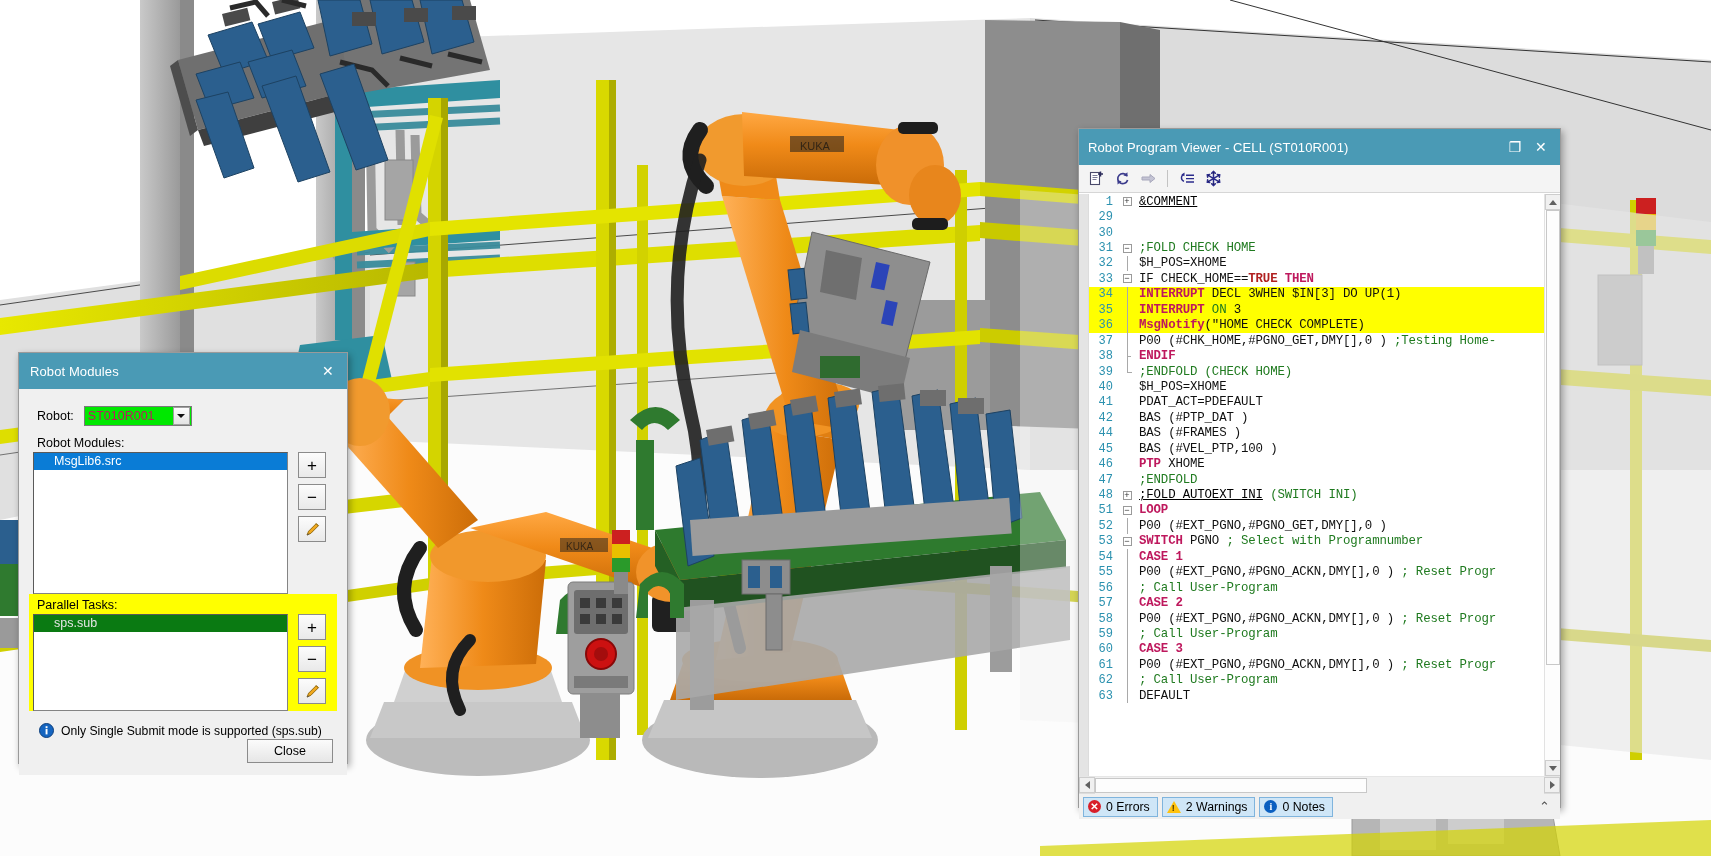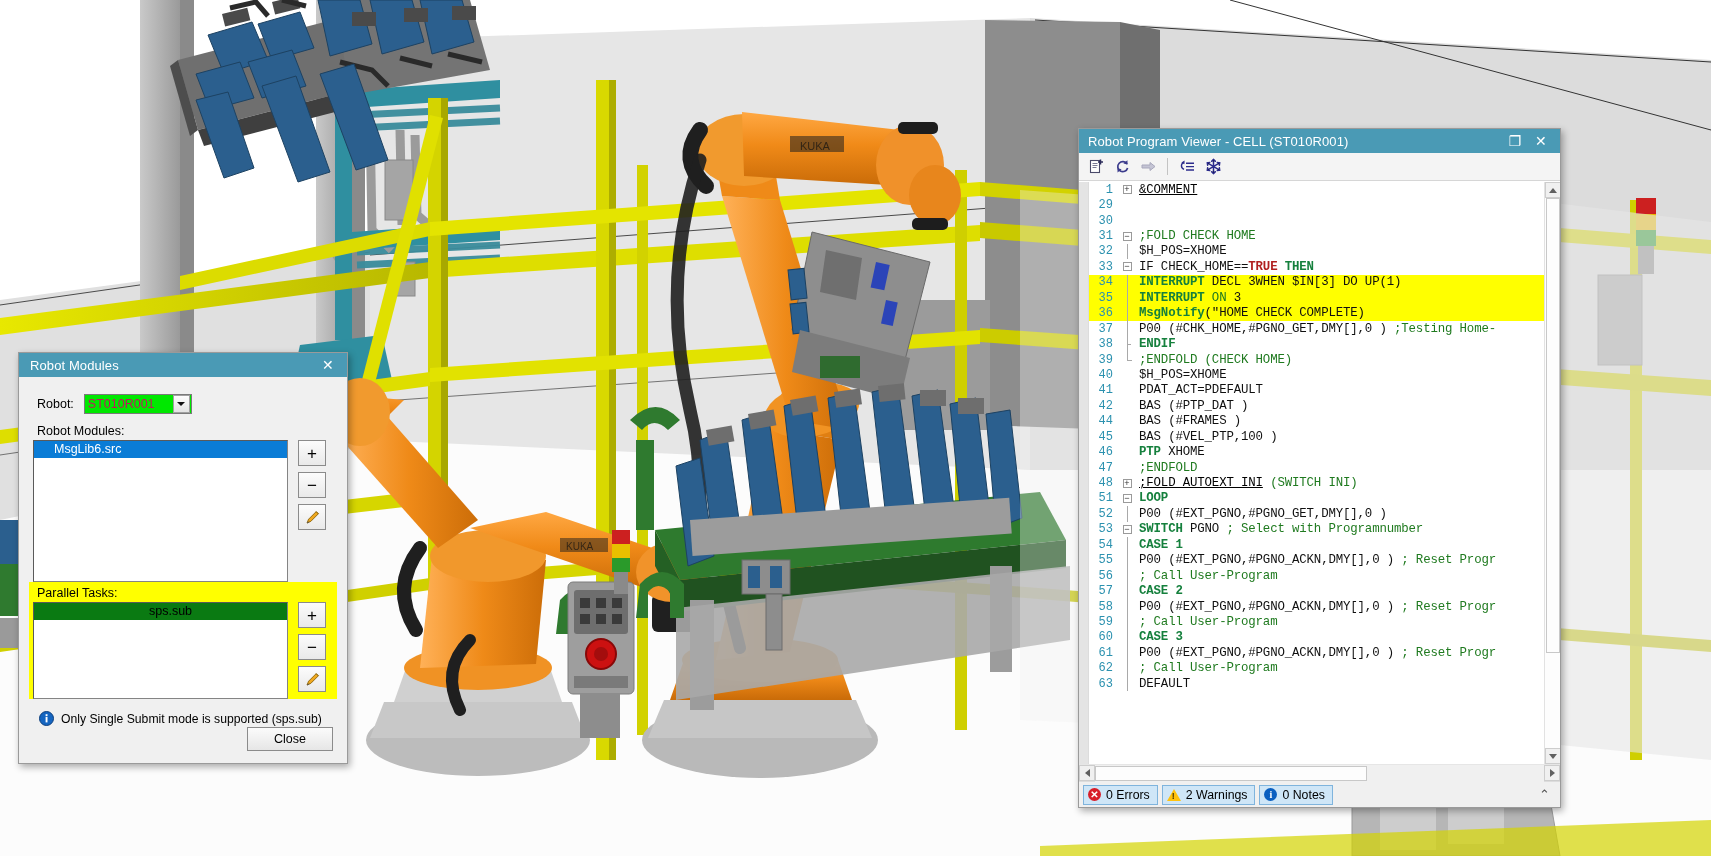--- a/index.html
+++ b/index.html
@@ -21,21 +21,21 @@
   #scene svg { position:absolute; top:0; left:0; }
 
   
   .win {
     position: absolute;
     background: #f0f0f0;
     border: 1px solid #9a9a9a;
     box-shadow: 2px 3px 7px rgba(0,0,0,0.33);
   }
   .titlebar {
-    height: 24px;
+    height: 36px;
     background: #4a9ab5;
     color: #ffffff;
     display: flex;
     align-items: center;
     padding: 0 6px 0 11px;
     font-size: 13px;
     letter-spacing: .1px;
     user-select: none;
   }
   .titlebar .ttl { flex: 1; white-space: nowrap; overflow: hidden; }
@@ -85,21 +85,21 @@
     border-top-color:#5a5a5a; border-left-color:#5a5a5a;
     overflow: hidden;
   }
   .listbox .item {
     font-size: 12.5px;
     padding: 1px 0 2px 20px;
     white-space: nowrap;
     color: #000;
   }
   .listbox .item.sel-blue { background: #0a7cd6; color: #fff; }
-  .listbox .item.sel-green { background: #0a7a12; color: #000000; text-align: center; }
+  .listbox .item.sel-green { background: #0a7a12; color: #e5e5e5; }
 
   #modlist { width: 255px; height: 142px; }
   #tasklist { width: 255px; height: 97px; }
 
   .sidebtns { display: flex; flex-direction: column; margin-left: 10px; }
   .sqbtn {
     width: 28px; height: 26px;
     background: linear-gradient(#fcfcfc,#e9e9e9);
     border: 1px solid #8b8b8b;
     margin-bottom: 6px;
@@ -180,21 +180,21 @@
     font-family:"Liberation Sans",sans-serif;
   }
   .fold .vline { position:absolute; left:8px; top:0; bottom:0; width:1px; background:#a9a9a9; }
   .fold .endline { position:absolute; left:8px; top:0; height:50%; width:1px; background:#a9a9a9; }
   .fold .endline::after { content:""; position:absolute; left:0; top:100%; width:5px; height:1px; background:#a9a9a9; }
   .fold .midtick { position:absolute; left:8px; top:0; bottom:0; width:1px; background:#a9a9a9; }
   .fold .midtick::after { content:""; position:absolute; left:0; top:50%; width:4px; height:1px; background:#a9a9a9; }
 
   .ctext { font-family: "Liberation Mono", monospace; font-size: 12.4px; padding-left:4px; letter-spacing:-0.15px;}
   .hl { background: #ffff00; }
-  .kw { color: #15803d; font-weight: 600; }
+  .kw { color: #be185d; font-weight: 600; }
   .cm { color: #1f7a1f; }
   .tr { color: #b02020; font-weight:600; }
   .pl { color: #101010; }
   .ul { text-decoration: underline; }
 
   
   .vsb {
     width: 16px; background:#f0f0f0; border-left:1px solid #e2e2e2;
     display:flex; flex-direction:column; align-items:center;
   }

